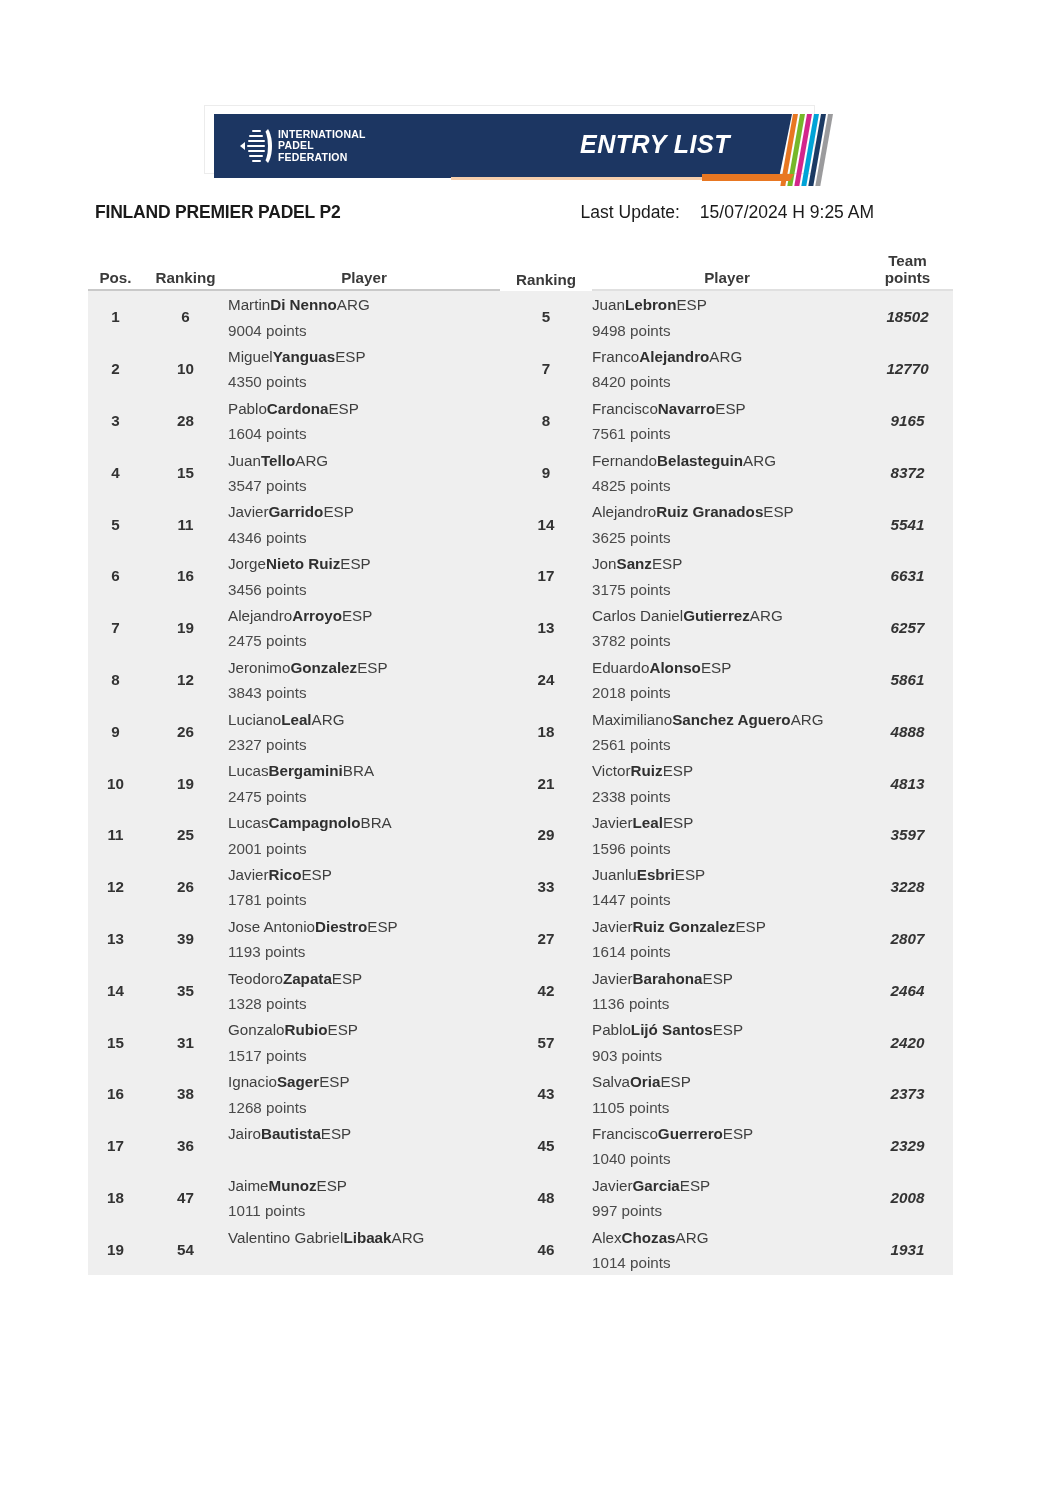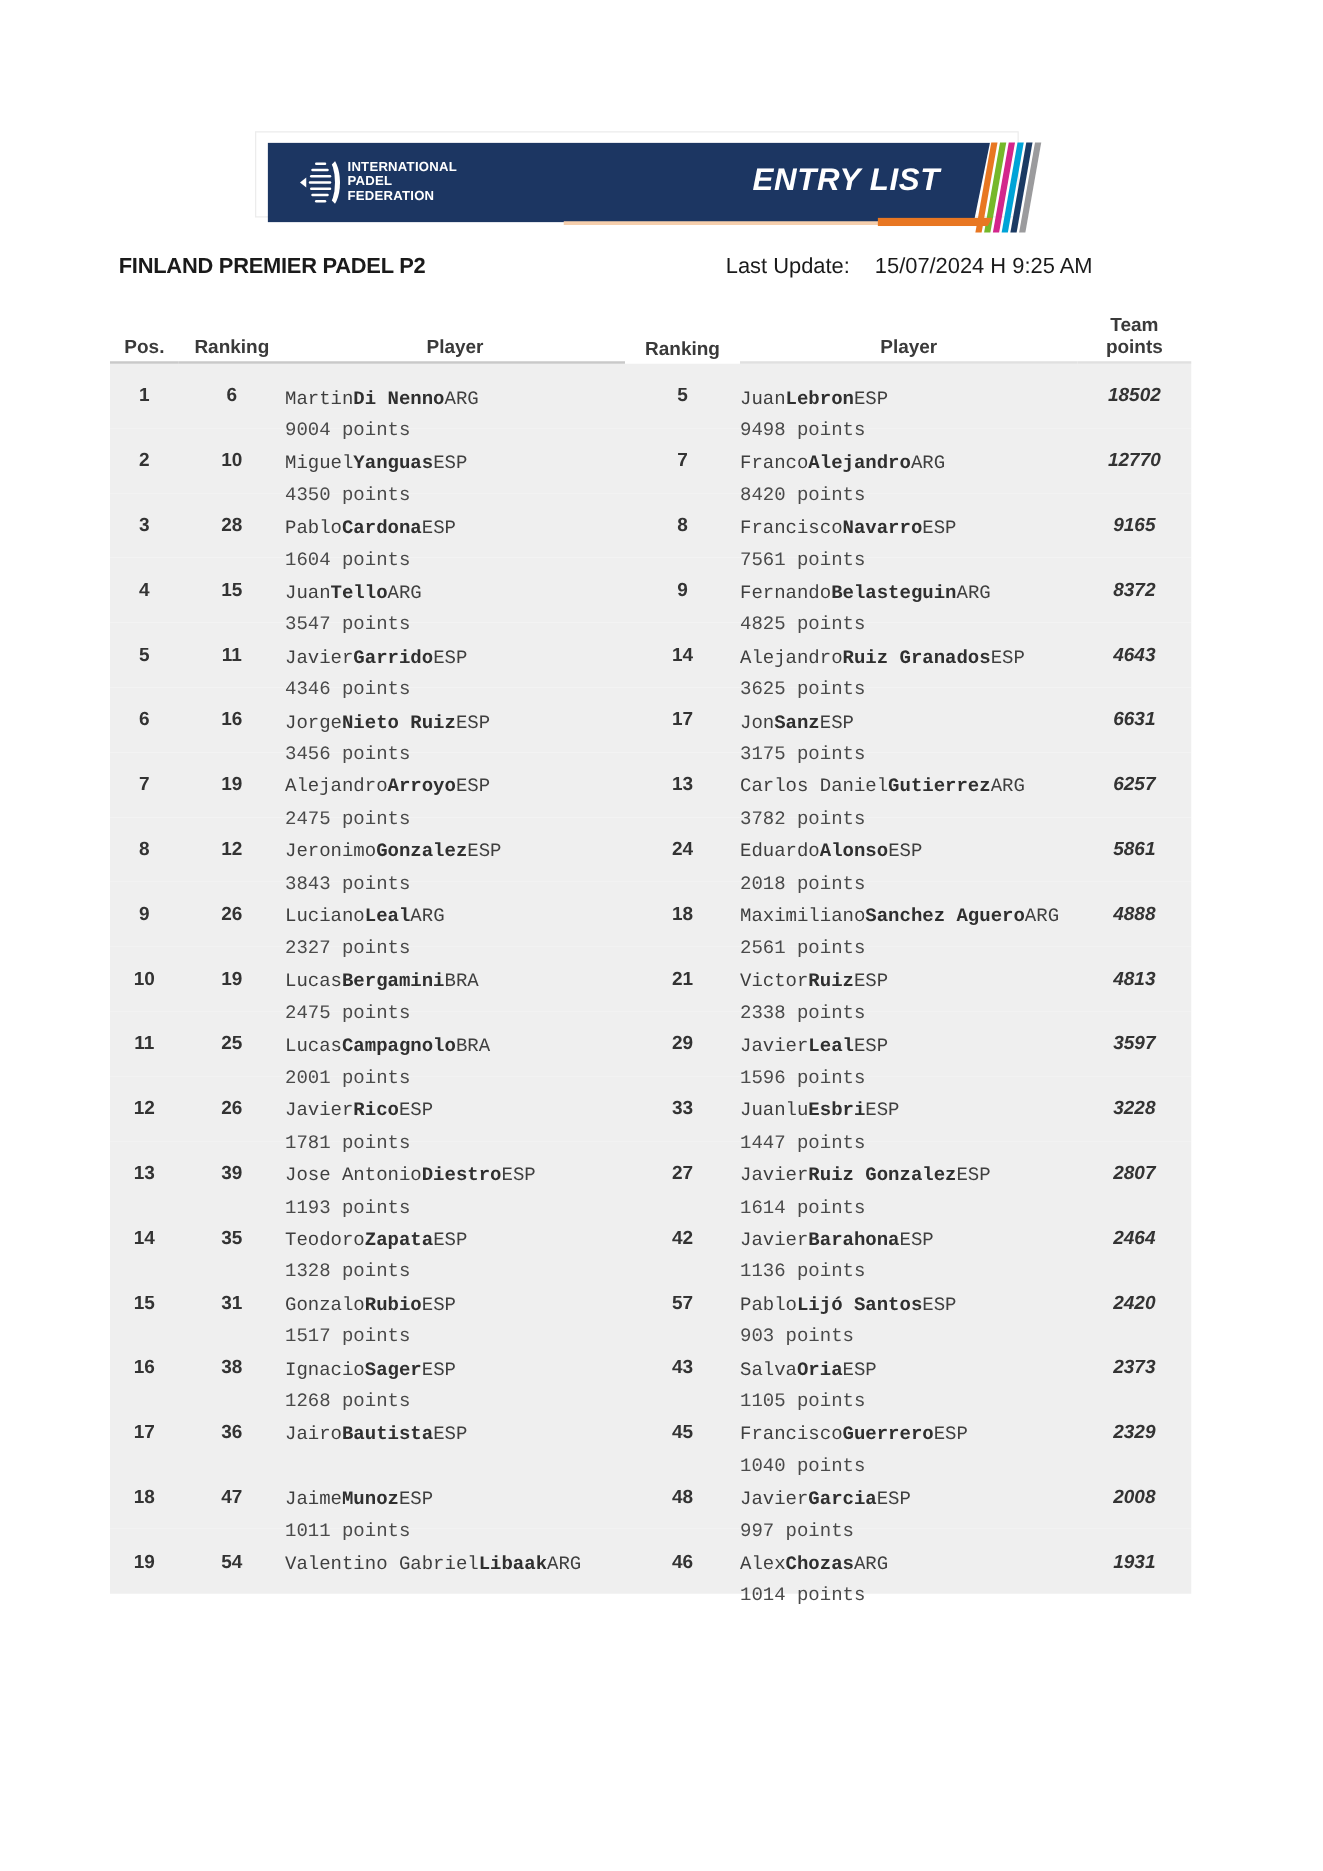--- a/index.html
+++ b/index.html
@@ -17,21 +17,21 @@
     background:var(--navy,#1c3662);
     clip-path:polygon(0 0,100% 0,calc(100% - 13px) 100%,0 100%);
   }
   .logo{position:absolute;left:26px;top:9px;height:46px;display:flex;align-items:center;gap:2px;}
   .logo-arrow{width:0;height:0;border-top:4px solid transparent;border-bottom:4px solid transparent;border-right:5px solid #fff;}
   .logo-bars{display:flex;flex-direction:column;align-items:center;gap:2.4px;}
   .logo-bars i{display:block;height:2.6px;background:#fff;border-radius:1px;}
   .logo-arc{width:19px;height:42px;border:4px solid transparent;border-right-color:#fff;border-radius:50%;box-sizing:border-box;margin-left:-14px;}
   .logo-text{color:#fff;font-weight:bold;font-size:10.5px;line-height:11.5px;letter-spacing:.2px;margin-left:4px;}
   .entry-list{
-    position:absolute;right:40px;top:16px;color:#fff;font-weight:bold;font-style:italic;
+    position:absolute;right:62px;top:16px;color:#fff;font-weight:bold;font-style:italic;
     font-size:25px;letter-spacing:.5px;
   }
   .stripes{position:absolute;left:588px;top:8px;height:72px;}
   .stripes i{position:absolute;top:0;width:4.5px;height:100%;transform:skewX(-10deg);transform-origin:top left;display:block;}
   .underline-light{position:absolute;left:246px;top:71px;width:252px;height:3px;background:var(--underline-light,#f6cfad);}
   .underline-orange{
     position:absolute;left:497px;top:68px;width:92px;height:7px;background:var(--orange,#e87722);
     clip-path:polygon(0 0,100% 0,calc(100% - 4px) 100%,0 100%);
   }
   
@@ -48,21 +48,21 @@
   .hc.h3{width:272px;border-bottom:2px solid #c9c9c9;}
   .hc.h4{width:92px;}
   .hc.h5{width:270px;border-bottom:2px solid #e0e0e0;}
   .hc.h6{width:91px;border-bottom:2px solid #e0e0e0;}
   .hc.h6 span{display:block;max-width:52px;margin:0 auto;}
   .tbody .trow{display:flex;height:51.8px;background:#efefef;font-size:15.2px;}
   .c{box-sizing:border-box;}
   .c.pos{width:55px;display:flex;align-items:center;justify-content:center;font-weight:bold;color:#333;}
   .c.rank{width:85px;display:flex;align-items:center;justify-content:center;font-weight:bold;color:#333;}
   .c.rank2{width:92px;}
-  .c.player{width:272px;padding-top:15px;font-family:Liberation Mono, monospace;}
+  .c.player{width:272px;padding-top:1px;}
   .c.player2{width:270px;}
   .c.team{width:91px;display:flex;align-items:center;justify-content:center;font-weight:bold;color:#333;font-style:italic;}
   .pname,.ppoints{height:25.4px;display:flex;align-items:center;white-space:pre;}
   .pname{color:#3f3f3f;}
   .pname b{color:#2f2f2f;}
   .ppoints{color:#4a4a4a;}
 </style>
 </head>
 <body>
 
@@ -184,21 +184,21 @@
     <div class="c rank">11</div>
     <div class="c player">
       <div class="pname"><span>Javier</span> <b>Garrido</b> <span>ESP</span></div>
       <div class="ppoints">4346 points</div>
     </div>
     <div class="c rank rank2">14</div>
     <div class="c player player2">
       <div class="pname"><span>Alejandro</span> <b>Ruiz Granados</b> <span>ESP</span></div>
       <div class="ppoints">3625 points</div>
     </div>
-    <div class="c team">4643</div>
+    <div class="c team">5541</div>
   </div>
 
   <div class="trow">
     <div class="c pos">6</div>
     <div class="c rank">16</div>
     <div class="c player">
       <div class="pname"><span>Jorge</span> <b>Nieto Ruiz</b> <span>ESP</span></div>
       <div class="ppoints">3456 points</div>
     </div>
     <div class="c rank rank2">17</div>

